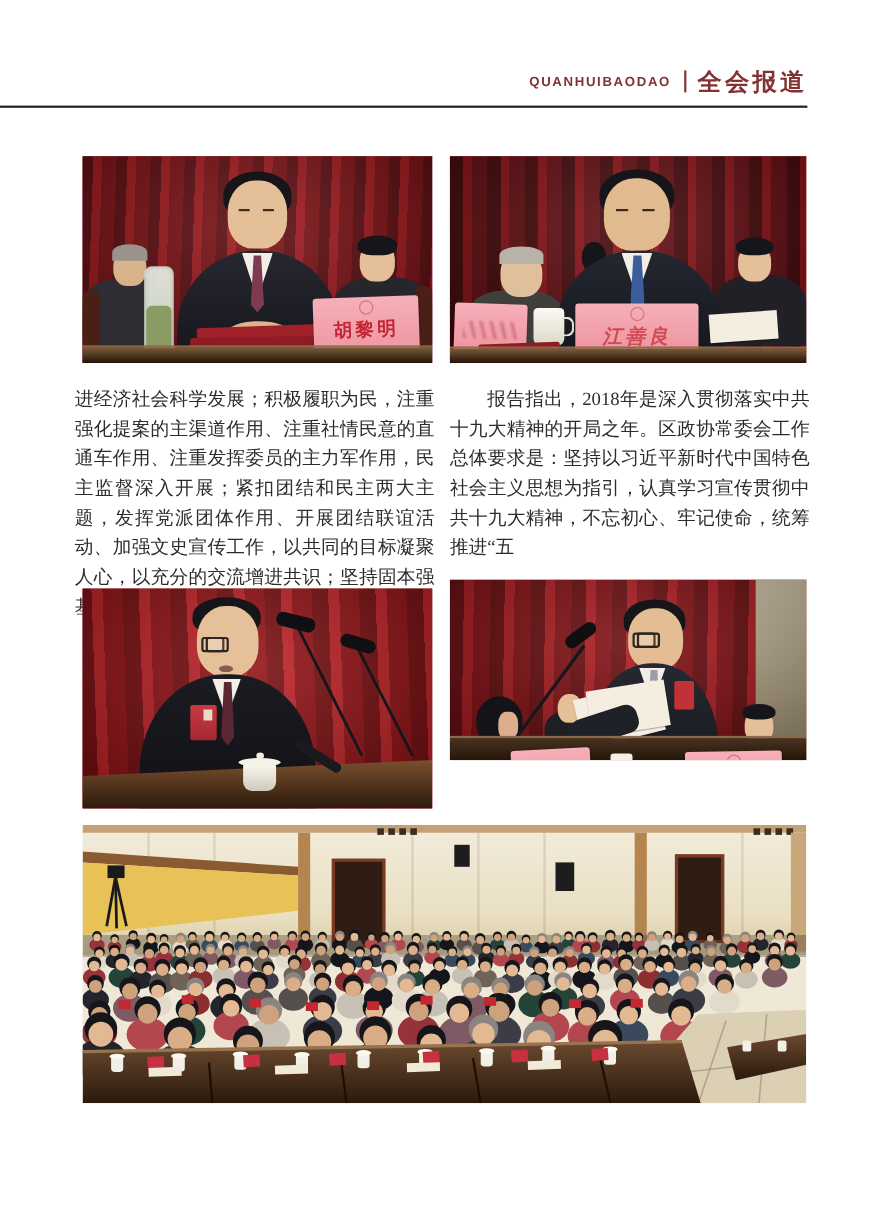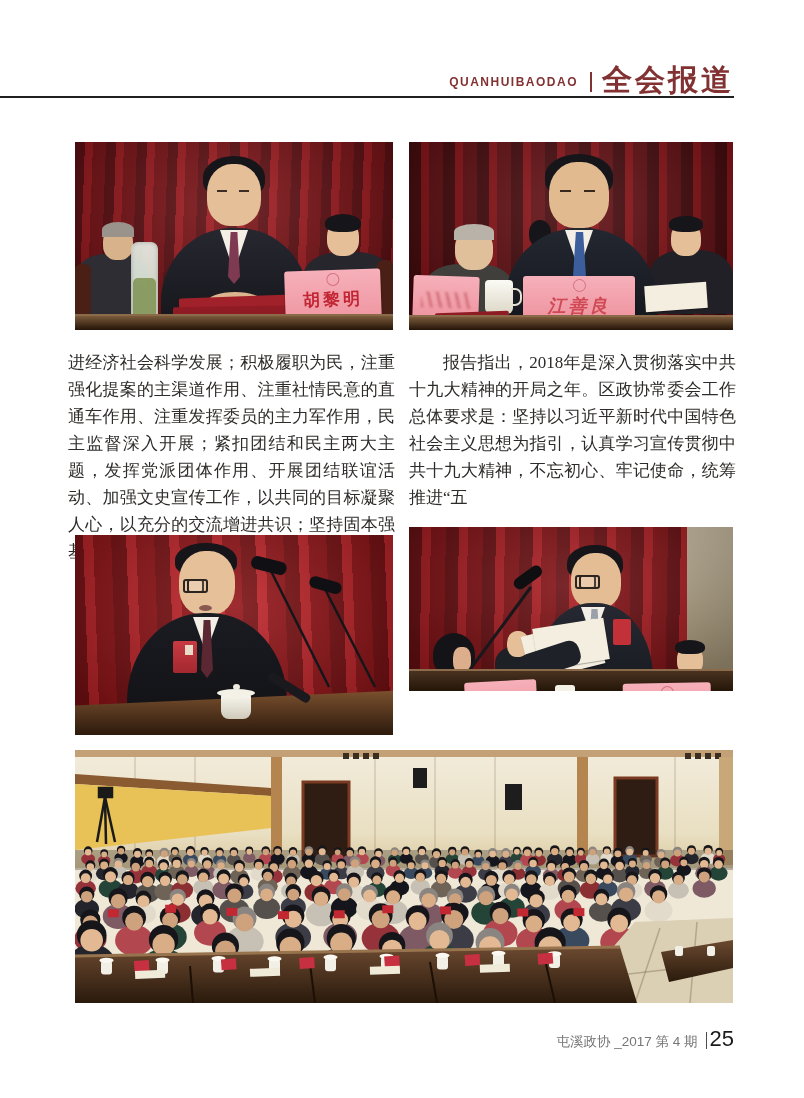--- a/index.html
+++ b/index.html
@@ -3,21 +3,21 @@
 <meta charset="utf-8">
 <style>
   html,body{margin:0;padding:0;background:#ffffff;}
   .page{position:relative;width:804px;height:1098px;background:#fff;overflow:hidden;
         font-family:"Liberation Serif","DejaVu Serif",serif;}
   
   .hdr{position:absolute;top:60px;left:0;width:734px;text-align:right;color:#823232;white-space:nowrap;}
   .hdr .eyebrow{font-family:"Liberation Sans","DejaVu Sans",sans-serif;font-size:12px;font-weight:bold;
                 letter-spacing:1.5px;vertical-align:4px;}
   .hdr .vbar{display:inline-block;width:2px;height:20px;background:#823232;margin:0 10px 0 12px;vertical-align:-2px;}
-  .hdr .title{font-size:30px;font-weight:bold;letter-spacing:3px;}
+  .hdr .title{font-size:22px;font-weight:bold;letter-spacing:3px;}
   .hdr-rule{position:absolute;left:0;top:96px;width:734px;height:2px;background:#202020;}
   
   .article{position:absolute;left:68px;top:349px;width:668px;display:flex;gap:14px;color:#2e2c2a;}
   .col{width:327px;font-size:17px;line-height:27px;text-align:justify;}
   .col p{margin:0;}
   .col p.indent{text-indent:2em;}
   
   .footer{position:absolute;top:1026px;left:0;width:734px;text-align:right;white-space:nowrap;
           font-family:"Liberation Sans","DejaVu Sans",sans-serif;color:#767676;font-size:13.5px;}
   .footer .fbar{display:inline-block;width:1px;height:17px;background:#4a4a4a;margin:0 3px 0 8px;vertical-align:-3px;}
@@ -824,17 +824,14 @@
           <rect x="60" y="220.92" width="30" height="8" fill="#f0ead9" transform="rotate(-2 60 222)"></rect>
           <rect x="175" y="218.85" width="30" height="8" fill="#f0ead9" transform="rotate(-2 175 222)"></rect>
           <rect x="295" y="216.69" width="30" height="8" fill="#f0ead9" transform="rotate(-2 295 222)"></rect>
           <rect x="405" y="214.71" width="30" height="8" fill="#f0ead9" transform="rotate(-2 405 222)"></rect>
           <rect x="600" y="196" width="8" height="10" rx="2" fill="#f2efe6"></rect>
           <rect x="632" y="196" width="8" height="10" rx="2" fill="#f2efe6"></rect>
         </g>
     </svg>
   </div>
 
-  <div class="footer">
-    <span>屯溪政协 _2017 第 4 期</span><span class="fbar"></span><span class="pnum">25</span>
-  </div>
 
 </div>
 
 </body></html>

